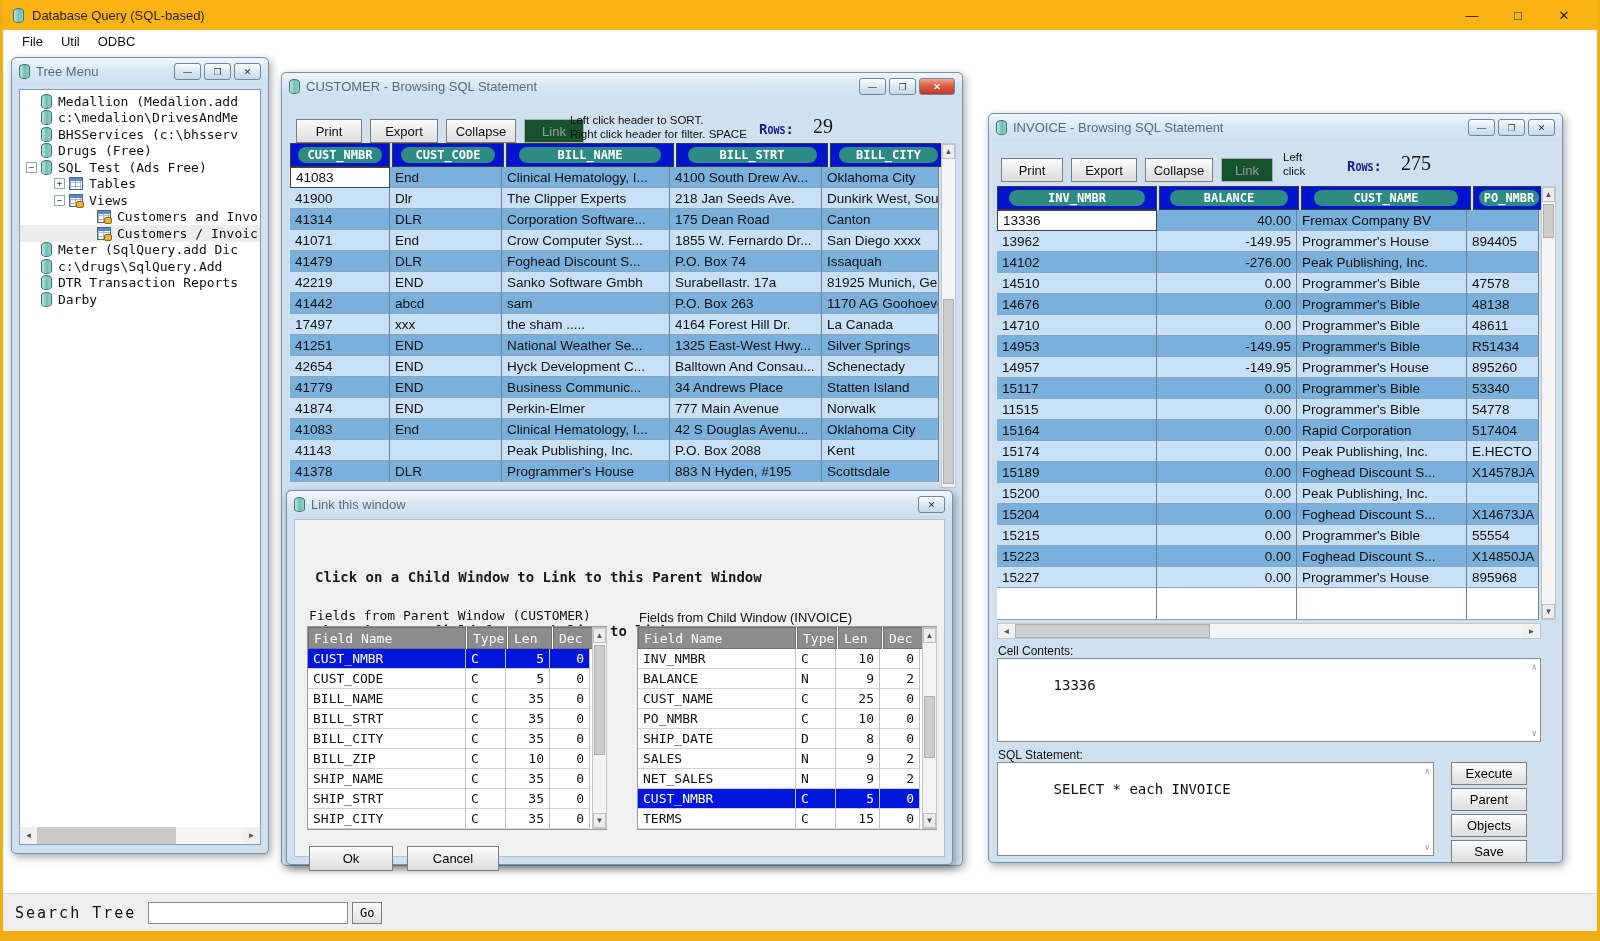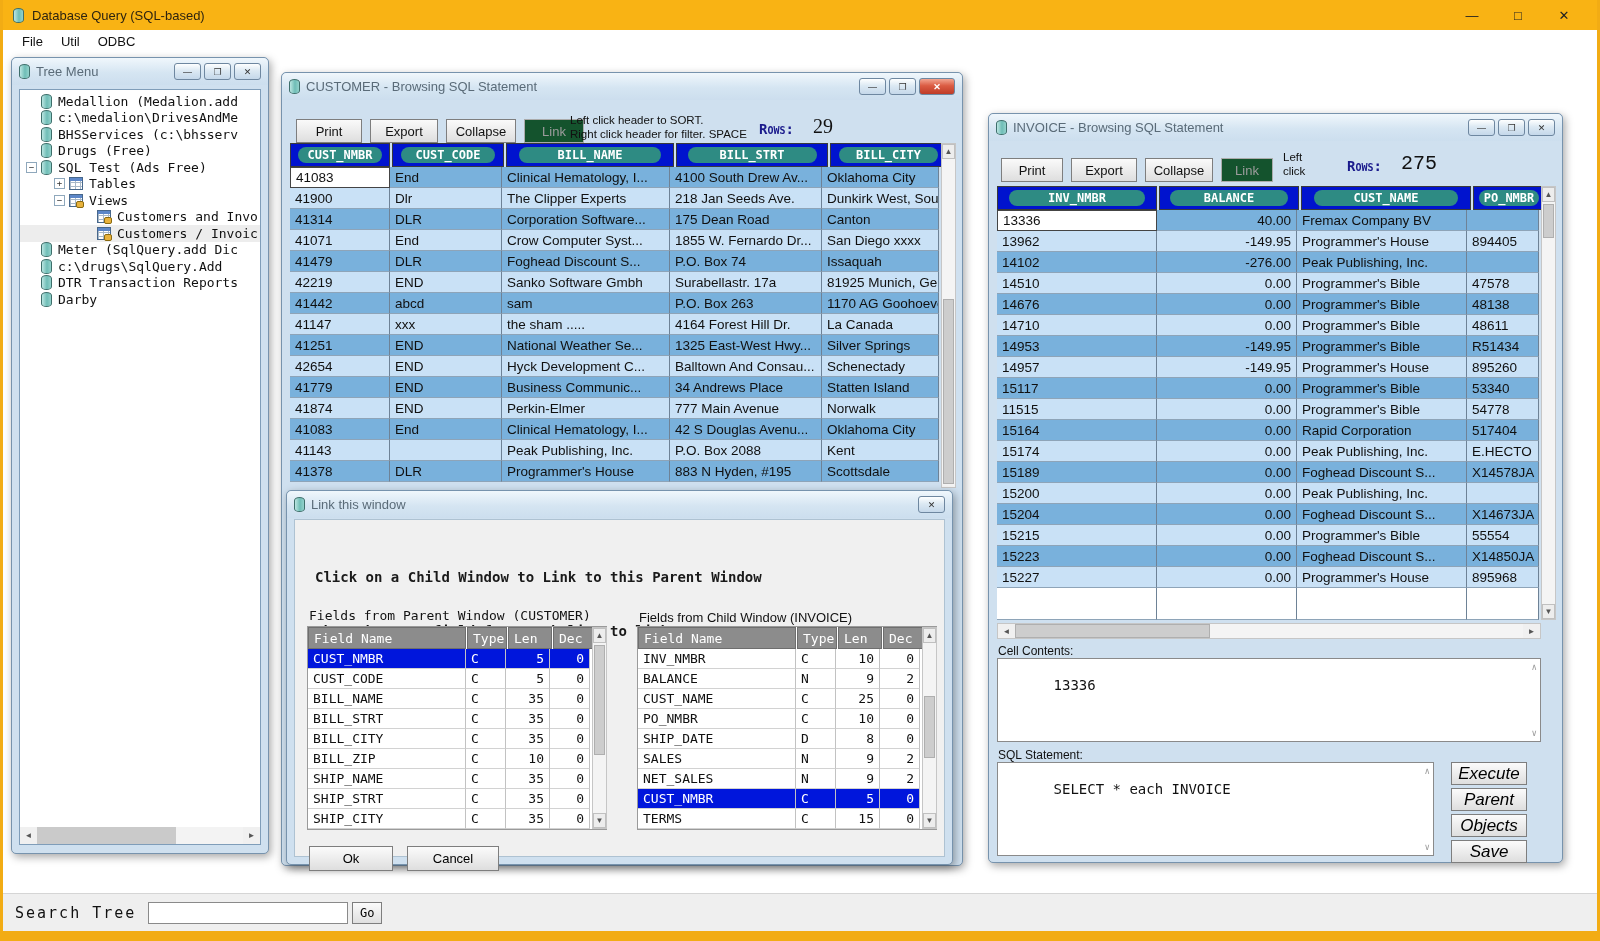--- a/index.html
+++ b/index.html
@@ -102,21 +102,21 @@
   .sb-h .sb-arrow { height:100%; }
   .sb-hthumb { height:100%; background:#CDCDCD; border:1px solid #AFAFAF; }
 
   .small-label { position:absolute; font-size:12px; color:#111; }
   .txtbox { position:absolute; background:#fff; border:1px solid #8A8A8A;
             font-family:"DejaVu Sans Mono", monospace; font-size:14px; color:#111; padding:2px 5px;
             white-space:pre; }
   .txtbox .chev { position:absolute; right:3px; color:#9A9A9A; font-size:9px; }
   .chev.top { top:3px; } .chev.bot { bottom:3px; }
   .act-btn { position:absolute; width:76px; height:23px; background:linear-gradient(#FBFBFB,#DEDEDE);
-             border:1px solid #7E7E7E; font-size:17px; display:flex; align-items:center; justify-content:center;font-style:italic; }
+             border:1px solid #7E7E7E; font-size:13px; display:flex; align-items:center; justify-content:center; }
 
   
   .dlg-body { position:absolute; left:7px; right:7px; top:28px; bottom:7px; background:#F0F0F0;
               border:1px solid #AEC2D2; }
   .dlg-instr { position:absolute; left:20px; top:12px; font-family:"DejaVu Sans Mono", monospace;
                font-size:14px; font-weight:bold; color:#1A1A1A; line-height:18px; white-space:pre; }
   .fields-label { position:absolute; font-family:"DejaVu Sans Mono", monospace; font-size:13px; color:#111; }
   .fields-label.sans { font-family:"Liberation Sans", sans-serif; }
   .fgrid { position:absolute; width:300px; background:#fff; border:1px solid #9A9A9A; }
   .fhead { display:flex; height:22px; }
@@ -325,21 +325,21 @@
           <div class="gcell" style="width: 117px;">81925 Munich, Germ</div>
         </div>
         <div class="grow odd">
           <div class="gcell" style="width: 100px;">41442</div>
           <div class="gcell" style="width: 112px;">abcd</div>
           <div class="gcell" style="width: 168px;">sam</div>
           <div class="gcell" style="width: 152px;">P.O. Box 263</div>
           <div class="gcell" style="width: 117px;">1170 AG Goohoeved.</div>
         </div>
         <div class="grow even">
-          <div class="gcell" style="width: 100px;">41147</div>
+          <div class="gcell" style="width: 100px;">17497</div>
           <div class="gcell" style="width: 112px;">xxx</div>
           <div class="gcell" style="width: 168px;">the sham .....</div>
           <div class="gcell" style="width: 152px;">4164 Forest Hill Dr.</div>
           <div class="gcell" style="width: 117px;">La Canada</div>
         </div>
         <div class="grow odd">
           <div class="gcell" style="width: 100px;">41251</div>
           <div class="gcell" style="width: 112px;">END</div>
           <div class="gcell" style="width: 168px;">National Weather Se...</div>
           <div class="gcell" style="width: 152px;">1325 East-West Hwy...</div>
@@ -406,21 +406,21 @@
     </div>
     <div class="toolbtn" style="left:12px; top:44px; width:62px;">Print</div>
     <div class="toolbtn" style="left:82px; top:44px; width:66px;">Export</div>
     <div class="toolbtn" style="left:156px; top:44px; width:68px;">Collapse</div>
     <div class="toolbtn dis" style="left:232px; top:44px; width:52px;">Link</div>
     <div class="hint" style="left:294px; top:36px;">
       <div>Left</div>
       <div>click</div>
     </div>
     <span class="rows-label" style="left:358px; top:44px;">Rows:</span>
-    <span class="rows-count" style="left:412px; top:38px;font-family:Liberation Mono, monospace;">275</span>
+    <span class="rows-count" style="left:412px; top:38px;">275</span>
     <div class="ghead" style="left:8px; top:72px;">
         <div class="hcell" style="width: 160px;">
           <div class="pill">INV_NMBR</div>
         </div>
         <div class="hcell" style="width: 140px;">
           <div class="pill">BALANCE</div>
         </div>
         <div class="hcell" style="width: 170px;">
           <div class="pill">CUST_NAME</div>
         </div>

